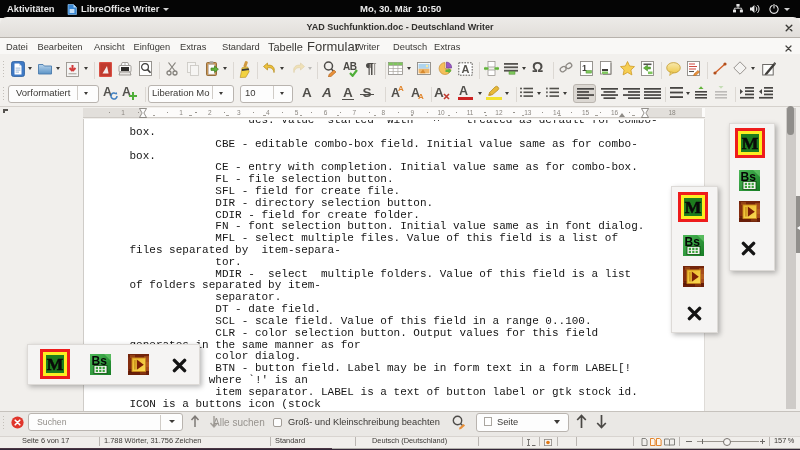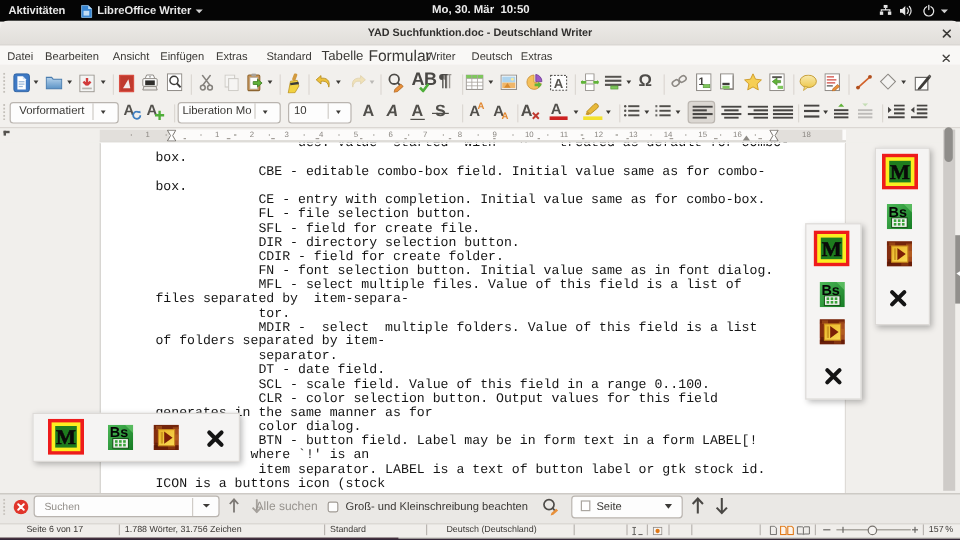--- a/index.html
+++ b/index.html
@@ -140,21 +140,21 @@
 <svg class="ab" style="left:292px;top:62px" width="14" height="13" viewBox="0 0 14 13" opacity="0.3">
  <path d="M8.5 1 L12.5 4.5 8.5 8 V5.8 c-3.5 -.6 -6 .8 -6.5 4.8 -1.5 -5.5 2 -8 6.5 -7.4 z" fill="#edc13c" stroke="#b68d1e" stroke-width=".7"></path>
 </svg>
 <div class="dar" style="left:308px;opacity:.3"></div>
 <div class="sep1" style="left:317px"></div>
 <svg class="ab" style="left:323px;top:60.5px" width="14" height="16" viewBox="0 0 14 16">
  <circle cx="5.5" cy="5" r="4" fill="none" stroke="#4e4c49" stroke-width="1.5"></circle>
  <path d="M8.3 7.8 l2.2 2.4" stroke="#4e4c49" stroke-width="1.5"></path>
  <path d="M6 13.5 l5 -4.5 2 2 -5 4.5 -2.6 .6 z" fill="#e8903a" stroke="#a9601c" stroke-width=".6"></path>
 </svg>
-<div class="ab" style="left:343px;top:61px;font-size:15px;font-weight:bold;color:#4a4845;line-height:11px;letter-spacing:-0.5px">AB</div>
+<div class="ab" style="left:343px;top:61px;font-size:10px;font-weight:bold;color:#4a4845;line-height:11px;letter-spacing:-0.5px">AB</div>
 <svg class="ab" style="left:349px;top:69px" width="9" height="8" viewBox="0 0 9 8">
  <path d="M1 4 l2.6 2.8 L8 1" stroke="#4fae39" stroke-width="2.2" fill="none"></path>
 </svg>
 <div class="ab" style="left:368.5px;top:59.5px;font-size:14.5px;font-weight:bold;color:#989490;line-height:16px">¶</div>
 <div class="ab" style="left:365.5px;top:59.5px;font-size:14.5px;font-weight:bold;color:#4c4a47;line-height:16px">¶</div>
 <div class="sep1" style="left:385px"></div>
 <svg class="ab" style="left:388px;top:62px" width="15" height="13" viewBox="0 0 15 13">
  <rect x=".5" y=".5" width="14" height="12" fill="#fff" stroke="#8d8984" stroke-width=".8"></rect>
  <rect x=".5" y=".5" width="14" height="3" fill="#7ec75c"></rect>
  <path d="M.5 3.5 h14 M.5 6.5 h14 M.5 9.5 h14 M5.2 .5 v12 M9.9 .5 v12" stroke="#a9a59e" stroke-width=".7"></path>

